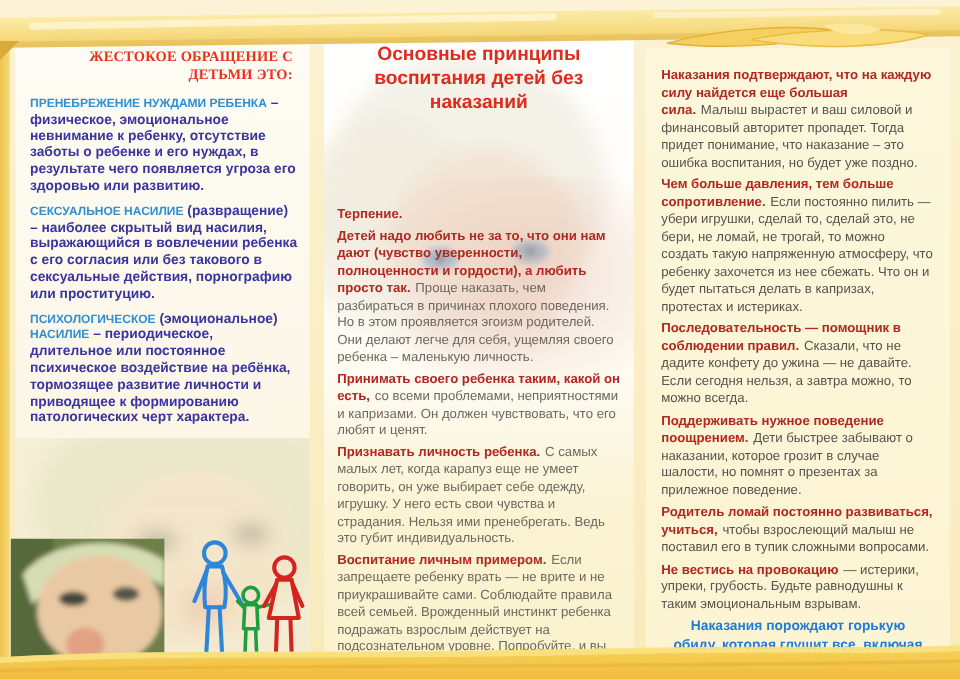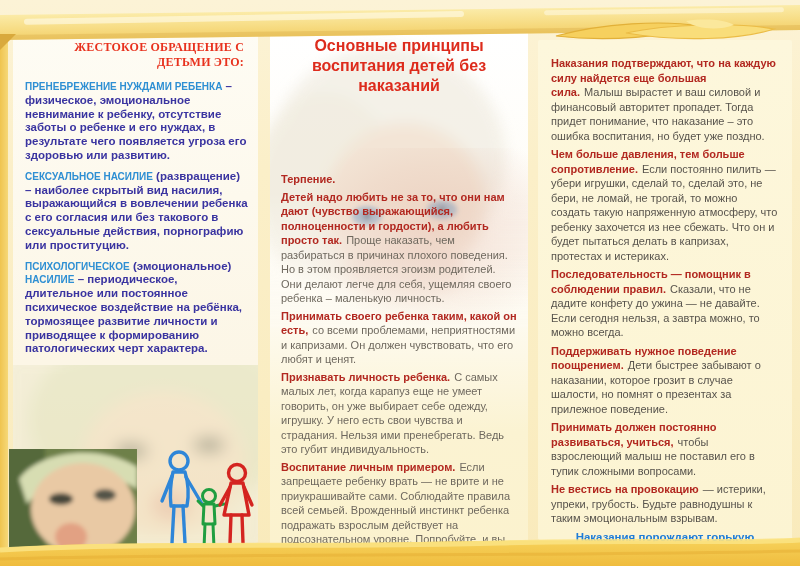--- a/index.html
+++ b/index.html
@@ -203,21 +203,21 @@
     <div class="mp-hands"></div>
 
     <div class="mp-inner">
       <div class="mp-title">Основные принципы воспитания детей без наказаний</div>
       <div class="mp-spacer"></div>
 
       <p class="para">
         <span class="lead">Терпение.</span><span></span>
       </p>
       <p class="para">
-        <span class="lead">Детей надо любить не за то, что они нам дают (чувство выражающийся, полноценности и гордости), а любить просто так.</span><span>Проще наказать, чем разбираться в причинах плохого поведения. Но в этом проявляется эгоизм родителей. Они делают легче для себя, ущемляя своего ребенка – маленькую личность.</span>
+        <span class="lead">Детей надо любить не за то, что они нам дают (чувство уверенности, полноценности и гордости), а любить просто так.</span><span>Проще наказать, чем разбираться в причинах плохого поведения. Но в этом проявляется эгоизм родителей. Они делают легче для себя, ущемляя своего ребенка – маленькую личность.</span>
       </p>
       <p class="para">
         <span class="lead">Принимать своего ребенка таким, какой он есть,</span><span>со всеми проблемами, неприятностями и капризами. Он должен чувствовать, что его любят и ценят.</span>
       </p>
       <p class="para">
         <span class="lead">Признавать личность ребенка.</span><span>С самых малых лет, когда карапуз еще не умеет говорить, он уже выбирает себе одежду, игрушку. У него есть свои чувства и страдания. Нельзя ими пренебрегать. Ведь это губит индивидуальность.</span>
       </p>
       <p class="para">
         <span class="lead">Воспитание личным примером.</span><span>Если запрещаете ребенку врать — не врите и не приукрашивайте сами. Соблюдайте правила всей семьей. Врожденный инстинкт ребенка подражать взрослым действует на подсознательном уровне. Попробуйте, и вы поймете, что это так.</span>
       </p>
@@ -232,21 +232,21 @@
       <p class="para">
         <span class="lead">Чем больше давления, тем больше сопротивление.</span><span>Если постоянно пилить — убери игрушки, сделай то, сделай это, не бери, не ломай, не трогай, то можно создать такую напряженную атмосферу, что ребенку захочется из нее сбежать. Что он и будет пытаться делать в капризах, протестах и истериках.</span>
       </p>
       <p class="para">
         <span class="lead">Последовательность — помощник в соблюдении правил.</span><span>Сказали, что не дадите конфету до ужина — не давайте. Если сегодня нельзя, а завтра можно, то можно всегда.</span>
       </p>
       <p class="para">
         <span class="lead">Поддерживать нужное поведение поощрением.</span><span>Дети быстрее забывают о наказании, которое грозит в случае шалости, но помнят о презентах за прилежное поведение.</span>
       </p>
       <p class="para">
-        <span class="lead">Принимать должен постоянно развиваться, учиться,</span><span>чтобы взрослеющий малыш не поставил его в тупик сложными вопросами.</span>
+        <span class="lead">Родитель ломай постоянно развиваться, учиться,</span><span>чтобы взрослеющий малыш не поставил его в тупик сложными вопросами.</span>
       </p>
       <p class="para">
         <span class="lead">Не вестись на провокацию</span><span>— истерики, упреки, грубость. Будьте равнодушны к таким эмоциональным взрывам.</span>
       </p>
       <p class="blue-note">Наказания порождают горькую обиду, которая глушит все, включая здравый смысл.</p>
 
     </div>
   </div>
 
 </div>

